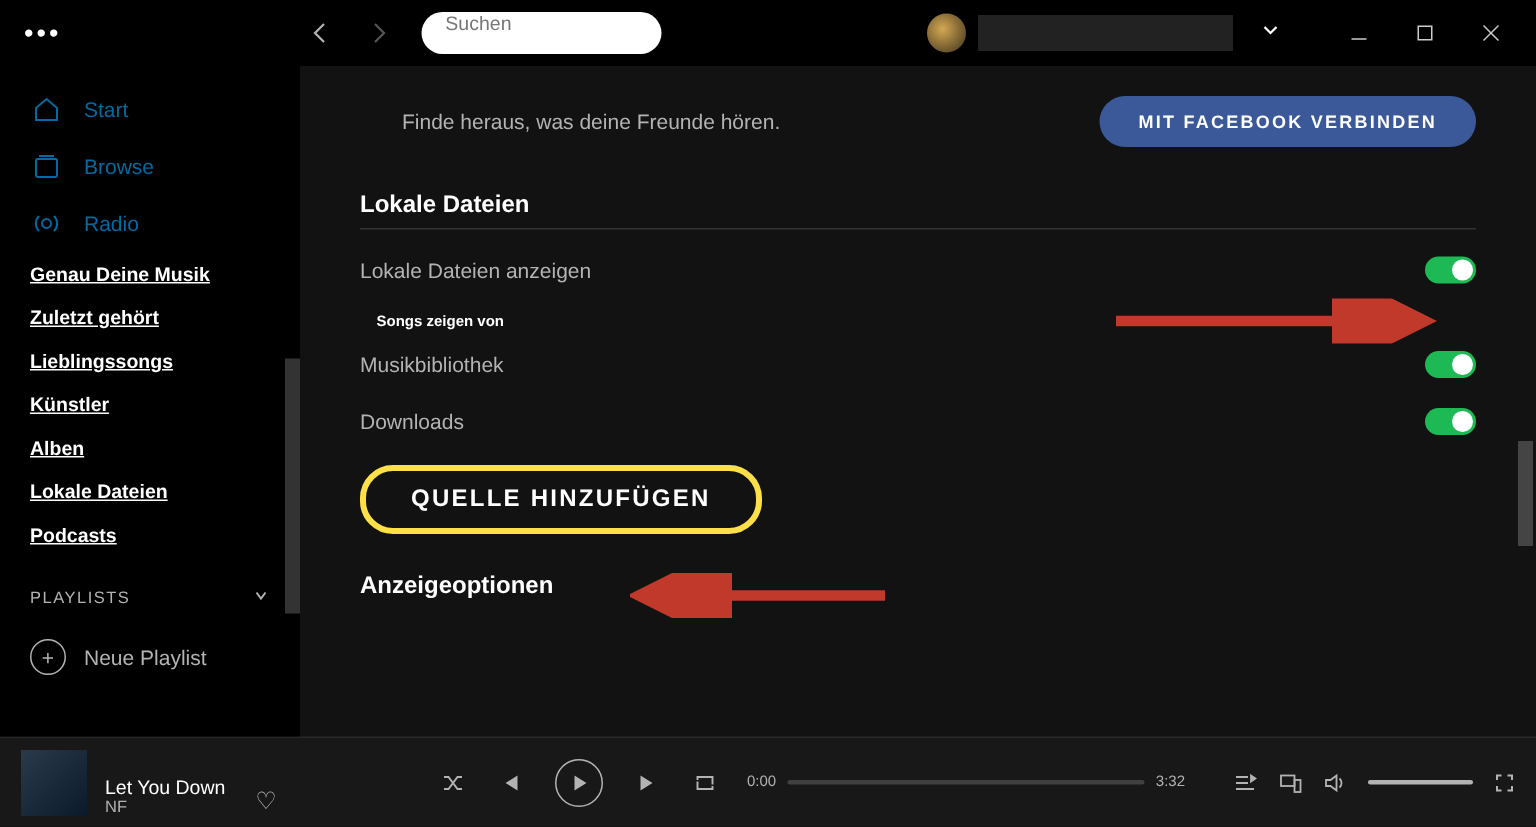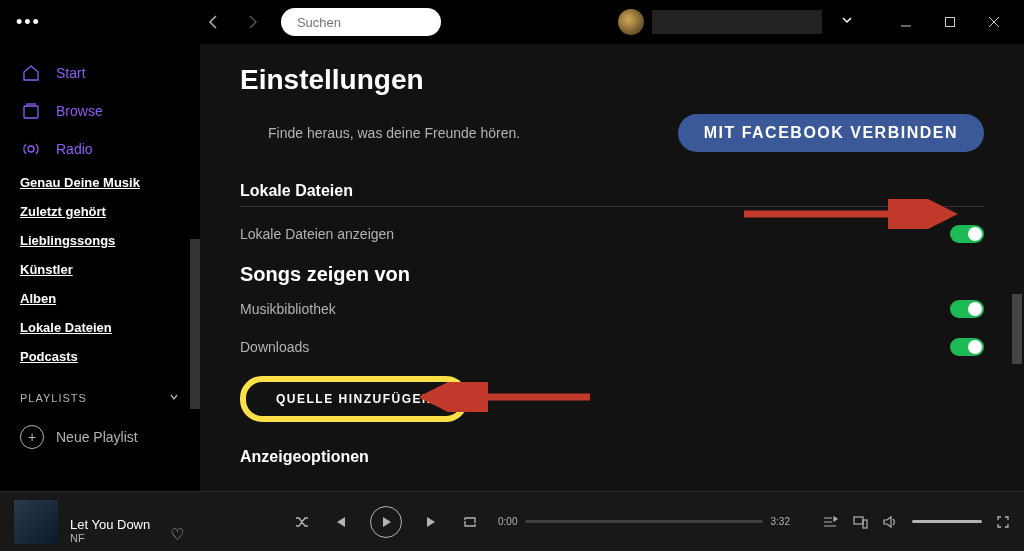--- a/index.html
+++ b/index.html
@@ -2,57 +2,57 @@
 <html><head>
 <meta charset="utf-8">
 <style>
 * { margin: 0; padding: 0; box-sizing: border-box; font-family: -apple-system, BlinkMacSystemFont, "Segoe UI", sans-serif; }
 body { background: #121212; color: #b3b3b3; width: 1024px; height: 551px; overflow: hidden; position: relative; }
 
 .topbar { height: 44px; display: flex; align-items: center; padding: 0 16px; background: #000; }
 .dots { color: #fff; font-size: 18px; letter-spacing: 2px; cursor: pointer; }
 .nav-arrows { margin-left: 160px; display: flex; gap: 16px; }
 .nav-arrow { width: 24px; height: 24px; display: flex; align-items: center; justify-content: center; color: #b3b3b3; cursor: pointer; }
-.search-box { margin-left: 16px; background: #fff; border-radius: 18px; height: 28px; width: 160px; display: flex; align-items: center; padding: 0 10px; gap: 6px; }
+.search-box { margin-left: 16px; background: #fff; border-radius: 18px; height: 28px; width: 160px; display: flex; align-items: flex-start; padding: 0 10px; gap: 6px; }
 .search-box input { border: none; outline: none; font-size: 13px; flex: 1; background: transparent; }
 .search-icon { width: 14px; height: 14px; }
 .user-area { margin-left: auto; display: flex; align-items: center; gap: 8px; }
 .avatar { width: 26px; height: 26px; border-radius: 50%; background: radial-gradient(circle at 40% 40%, #d4a853, #3a2f1a); }
 .user-name-redacted { width: 170px; height: 24px; background: #222; }
 .chevron-down { margin-left: 10px; color: #fff; }
 .window-controls { display: flex; gap: 16px; margin-left: 30px; }
 .window-btn { width: 28px; height: 28px; display: flex; align-items: center; justify-content: center; color: #ccc; cursor: pointer; font-size: 14px; }
 
 .main-area { display: flex; height: 447px; }
 
 .sidebar { width: 200px; background: #000; padding: 10px 0; overflow-y: auto; position: relative; }
 .sidebar-scroll-hint { position: absolute; right: 0; top: 195px; width: 10px; height: 170px; background: #333; }
-.nav-item { display: flex; align-items: center; gap: 14px; padding: 8px 20px; cursor: pointer; color: #8b5cf6; font-size: 14px; }
+.nav-item { display: flex; align-items: center; gap: 14px; padding: 8px 20px; cursor: pointer; color: #0369a1; font-size: 14px; }
 .nav-icon { width: 22px; height: 22px; display: flex; align-items: center; justify-content: center; }
 .section-header { padding: 8px 20px 4px; font-size: 11px; letter-spacing: 1px; color: #b3b3b3; display: flex; justify-content: space-between; align-items: center; margin-top: 12px; }
 .lib-item { padding: 7px 20px; font-size: 13px; color: #b3b3b3; cursor: pointer; }
 .lib-item.bold { font-weight: 700; color: #fff; text-decoration: underline; }
 .new-playlist { display: flex; align-items: center; gap: 12px; padding: 10px 20px; cursor: pointer; font-size: 14px; color: #b3b3b3; margin-top: 6px; }
 .plus-circle { width: 24px; height: 24px; border: 1px solid #b3b3b3; border-radius: 50%; display: flex; align-items: center; justify-content: center; }
 
 .content { flex: 1; padding: 20px 40px; overflow-y: auto; position: relative; }
 .content-scroll { position: absolute; right: 2px; top: 250px; width: 10px; height: 70px; background: #444; }
 .page-title { font-size: 28px; font-weight: 800; color: #fff; margin-bottom: 18px; }
 .desc-row { display: flex; justify-content: space-between; align-items: center; margin-bottom: 30px; }
 .desc-text { font-size: 14px; color: #b3b3b3; margin-left: 28px; }
-.fb-btn { background: #3b5998; color: #fff; border: none; padding: 10px 26px; border-radius: 20px; font-size: 16px; font-weight: 700; letter-spacing: 1.5px; cursor: pointer; }
+.fb-btn { background: #3b5998; color: #fff; border: none; padding: 10px 26px; border-radius: 20px; font-size: 12px; font-weight: 700; letter-spacing: 1.5px; cursor: pointer; }
 .section-title { font-size: 16px; font-weight: 700; color: #fff; margin-bottom: 6px; }
 .section-divider { border: none; border-top: 1px solid #333; margin-bottom: 18px; }
 .setting-row { display: flex; justify-content: space-between; align-items: center; margin-bottom: 20px; }
 .setting-label { font-size: 14px; color: #b3b3b3; }
 .toggle { width: 34px; height: 18px; border-radius: 10px; position: relative; cursor: pointer; }
 .toggle.on { background: #1db954; }
 .toggle-knob { width: 14px; height: 14px; background: #fff; border-radius: 50%; position: absolute; top: 2px; right: 2px; }
-.sub-title { font-size: 20px; font-weight: 700; color: #fff; margin: 10px 0 14px; }
-.outline-btn { background: transparent; border: 6px solid #fde047; color: #fff; padding: 10px 30px; border-radius: 22px; font-size: 12px; font-weight: 700; letter-spacing: 1.5px; cursor: pointer; margin-bottom: 26px; }
+.sub-title { font-size: 10px; font-weight: 700; color: #fff; margin: 10px 11px 14px; }
+.outline-btn { background: transparent; border: 4px solid #fde047; color: #fff; padding: 10px 30px; border-radius: 22px; font-size: 16px; font-weight: 700; letter-spacing: 1.5px; cursor: pointer; margin-bottom: 26px; }
 
 .arrow-annotation { position: absolute; pointer-events: none; }
 .arrow1 { right: 60px; top: 155px; }
 .arrow2 { left: 220px; top: 338px; }
 
 .player { height: 60px; background: #181818; border-top: 1px solid #282828; display: flex; align-items: center; padding: 0 14px; }
 .now-playing { display: flex; align-items: flex-end; gap: 12px; width: 280px; }
 .album-art { width: 44px; height: 44px; background: linear-gradient(135deg, #2a3a4a, #0a1a2a); }
 .track-info { display: flex; flex-direction: column; }
 .track-title { font-size: 13px; color: #fff; }
@@ -163,21 +163,20 @@
           </svg></span>
     </div>
     <div class="new-playlist">
       <span class="plus-circle">+</span>
       <span>Neue Playlist</span>
     </div>
     <div class="sidebar-scroll-hint"></div>
   </div>
 
   <div class="content">
-    <h1 class="page-title">Einstellungen</h1>
     <div class="desc-row">
       <span class="desc-text">Finde heraus, was deine Freunde hören.</span>
       <button class="fb-btn">MIT FACEBOOK VERBINDEN</button>
     </div>
 
     <div class="section-title">Lokale Dateien</div>
     <hr class="section-divider">
     <div class="setting-row">
       <span class="setting-label">Lokale Dateien anzeigen</span>
       <div class="toggle on">

